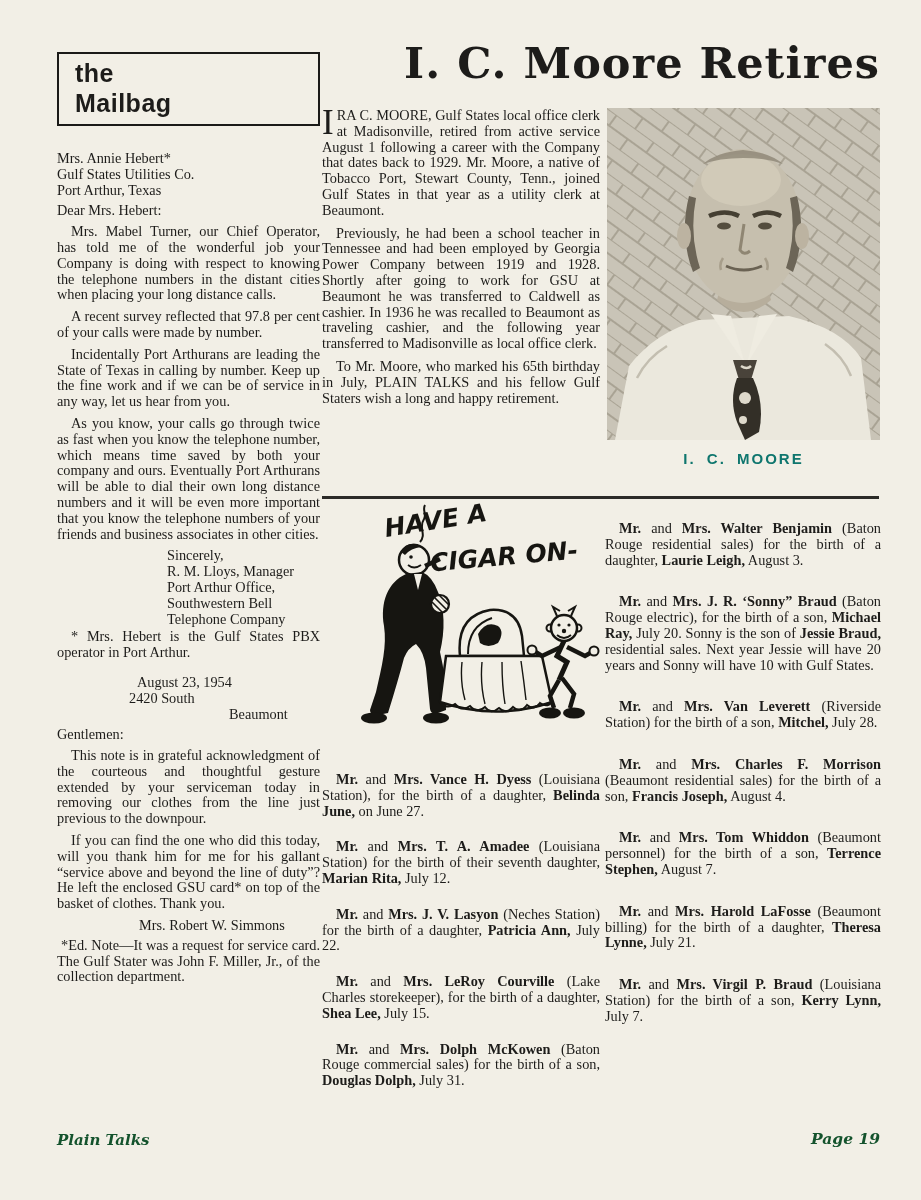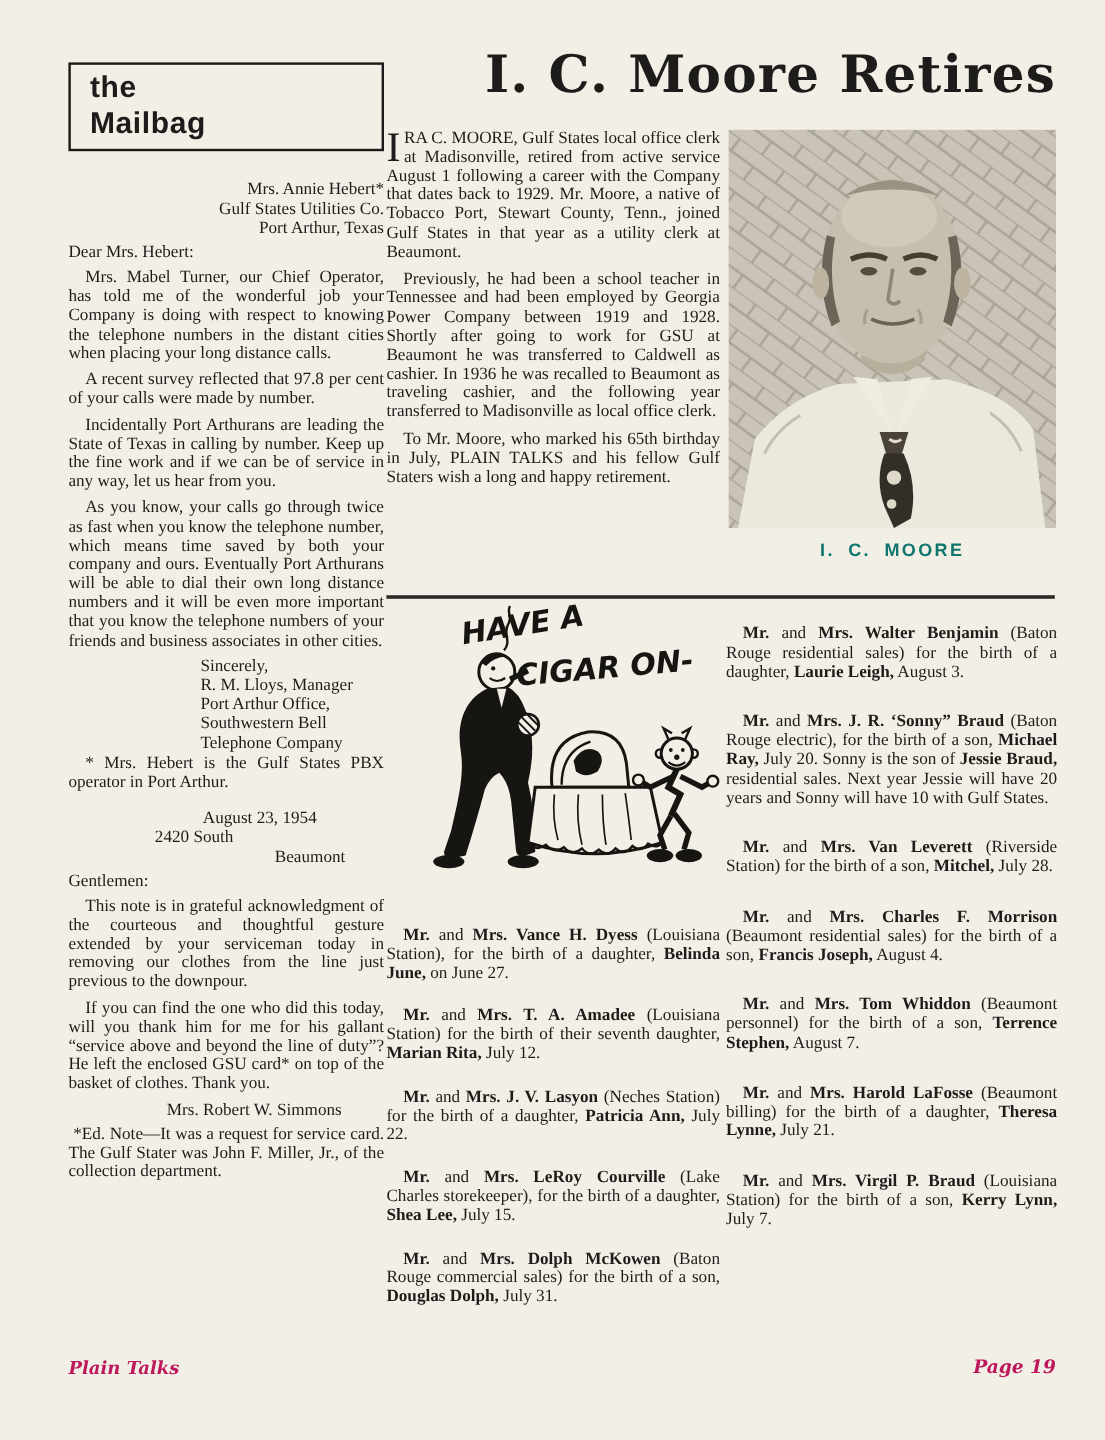--- a/index.html
+++ b/index.html
@@ -10,27 +10,27 @@
   }
   .col{position:absolute;text-align:justify;font-size:14.3px;line-height:15.8px;}
   
   #left-col{left:57px;top:52px;width:263px;}
   .mailbag-box{
     border:2.5px solid #1b1a18;height:74px;box-sizing:border-box;
     padding:4px 0 0 16px;margin-bottom:25px;text-align:left;
     font-family:"Liberation Sans",sans-serif;font-weight:bold;
     font-size:25px;line-height:30px;letter-spacing:.5px;
   }
-  .addr-line{text-align:right;}
+  .addr-line{text-align:left;}
   .salutation{margin:5px 0 5px;text-align:left;}
   p.body{margin:0 0 6px;text-indent:14px;}
   .closing-block{text-align:left;margin:2px 0 2px 110px;}
   .footnote{margin:2px 0 6px;text-indent:14px;}
   .dateline{text-align:left;margin-top:14px;}
-  .dl-0{margin-left:112px;} .dl-1{margin-left:72px;} .dl-2{margin-left:172px;}
+  .dl-0{margin-left:80px;} .dl-1{margin-left:72px;} .dl-2{margin-left:172px;}
   .signature{text-align:left;margin:0 0 4px 82px;}
   .ed-note{margin:0;text-indent:4px;}
   
   #headline{
     position:absolute;left:322px;top:38px;width:558px;text-align:right;
     font-family:"DejaVu Serif",serif;font-weight:bold;font-size:43px;
     letter-spacing:1px;white-space:nowrap;
   }
   #article-col{left:322px;top:108px;width:278px;}
   #article-col p.body{margin-bottom:7px;}
@@ -54,21 +54,21 @@
   #cw2{left:102px;top:38px;font-size:25px;transform:rotate(-5deg);}
   
   #mid-births{left:322px;top:772px;width:278px;}
   #right-births{left:605px;top:521px;width:276px;}
   .ann{margin:0 0 20px;text-indent:14px;}
   #right-births .ann{margin-bottom:26px;}
   .bold{font-weight:bold;}
   
   .footer{
     position:absolute;font-family:"DejaVu Serif",serif;font-weight:bold;
-    font-style:italic;font-size:15px;color:#be185d;
+    font-style:italic;font-size:15px;color:#14532d;
   }
   #footer-left{left:57px;top:1131px;}
   #footer-right{left:700px;top:1129px;width:180px;text-align:right;font-size:15.5px;}
   .ink-line{stroke:#161511;fill:none;}
 </style>
 </head>
 <body>
 
 <div class="page">
 

